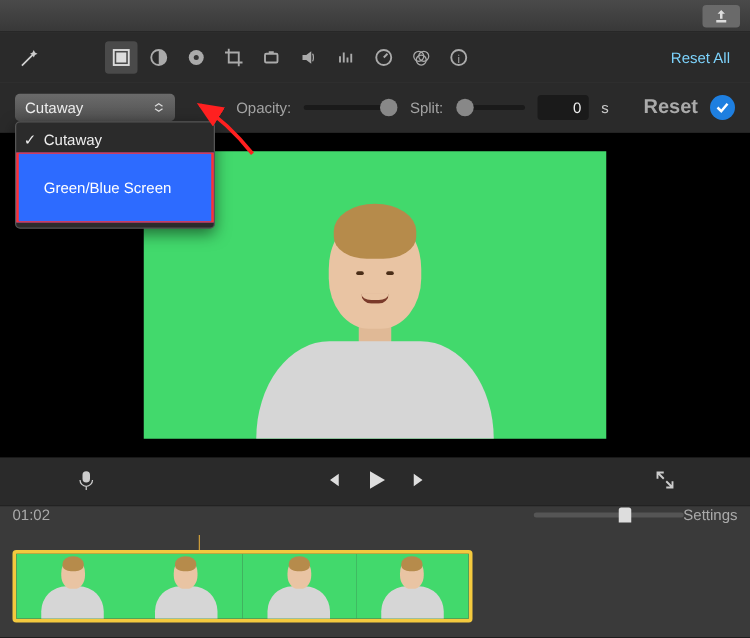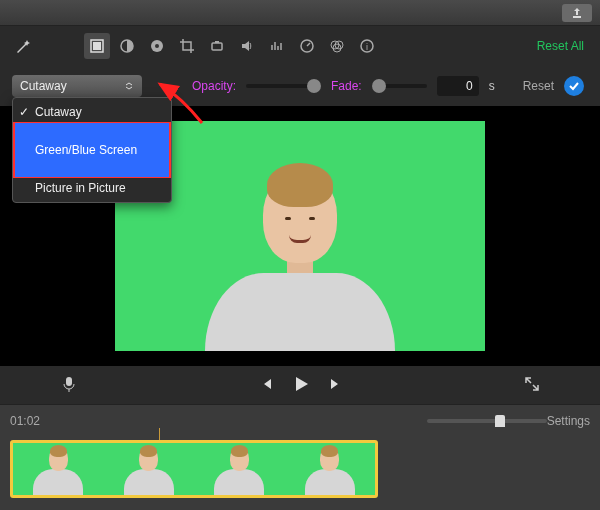--- a/index.html
+++ b/index.html
@@ -3,39 +3,39 @@
 <meta charset="utf-8">
 <style>
   * { box-sizing: border-box; margin: 0; padding: 0; font-family: -apple-system, "Helvetica Neue", Arial, sans-serif; }
   body { background: #3a3a3a; width: 600px; height: 510px; overflow: hidden; color: #ccc; font-size: 12px; }
   .titlebar { height: 26px; background: linear-gradient(#4a4a4a,#383838); display:flex; justify-content:flex-end; align-items:center; padding-right:8px; border-bottom:1px solid #222;}
   .share-btn { width:30px; height:18px; background:#6a6a6a; border-radius:3px; display:flex; align-items:center; justify-content:center; }
   .toolbar { height: 40px; background:#2a2a2a; display:flex; align-items:center; padding:0 10px; gap:4px; }
   .tool { width:26px; height:26px; display:flex; align-items:center; justify-content:center; border-radius:3px; color:#bbb; }
   .tool.active { background:#4a4a4a; }
   .spacer { flex:1; }
-  .reset-all { color:#22c55e; font-size:12px; padding:0 6px; }
+  .reset-all { color:#7dd3fc; font-size:12px; padding:0 6px; }
   .controls-row { height: 40px; background:#2a2a2a; display:flex; align-items:center; padding:0 12px; gap:10px; position:relative; z-index:5;}
   .dropdown { width:130px; height:22px; background: linear-gradient(#6b6b6b,#505050); border-radius:4px; display:flex; align-items:center; padding:0 8px; justify-content:space-between; color:#eee; font-size:12px; cursor:pointer; position:relative;}
   .dropdown-menu { position:absolute; top:22px; left:0; width:160px; background:#2b2b2b; border:1px solid #555; border-radius:4px; padding:4px 0; z-index:20; box-shadow:0 4px 12px rgba(0,0,0,.5);}
   .dropdown-item { padding:3px 22px; font-size:12px; color:#eee; white-space:nowrap; position:relative;}
   .dropdown-item.checked::before { content:"✓"; position:absolute; left:6px; }
   .dropdown-item.selected { background:#2d6bff; color:#fff; border:1px solid #ff3030; border-left:2px solid #ff3030; border-right:2px solid #ff3030; padding:20px 20px;}
-  .label { color:#d946ef; font-size:12px; }
+  .label { color:#a3a3a3; font-size:12px; }
   .slider { flex:0 0 75px; height:4px; background:#1a1a1a; border-radius:2px; position:relative; }
   .slider .thumb { position:absolute; top:-5px; width:14px; height:14px; background:#888; border-radius:50%; }
   .numbox { width:42px; height:20px; background:#1a1a1a; border-radius:3px; display:flex; align-items:center; justify-content:flex-end; padding:0 6px; color:#eee; font-size:12px;}
   .unit { color:#ccc; font-size:12px; }
-  .reset-link { color:#aaa; font-size:12px; }
+  .reset-link { color:#aaa; font-size:16px;font-weight:bold; }
   .check-circle { width:20px; height:20px; background:#1e7fe0; border-radius:50%; display:flex; align-items:center; justify-content:center; color:#fff;}
   .preview-wrap { background:#000; height:260px; display:flex; align-items:center; justify-content:center; position:relative;}
   .preview { width:370px; height:230px; background:#42d96c; position:relative; overflow:hidden; }
   .playbar { height:38px; background:#2a2a2a; display:flex; align-items:center; justify-content:space-between; padding:0 60px;}
   .playgroup { display:flex; gap:18px; align-items:center; color:#ddd;}
-  .timeline-head { height:24px; background:#3a3a3a; display:flex; align-items:flex-end; justify-content:space-between; padding:0 10px; color:#aaa; font-size:12px; border-top:1px solid #222;}
+  .timeline-head { height:24px; background:#3a3a3a; display:flex; align-items:flex-start; justify-content:space-between; padding:0 10px; color:#aaa; font-size:12px; border-top:1px solid #222;}
   .zoom { width:120px; height:4px; background:#555; border-radius:2px; position:relative;}
   .zoom .zthumb { position:absolute; top:-4px; left:68px; width:10px; height:12px; background:#ddd; border-radius:2px 2px 0 0;}
   .timeline { height:78px; background:#3a3a3a; padding:12px 10px; position:relative;}
   .playhead-tick { position:absolute; top:0; width:1px; height:12px; background:#c99a3a;}
   .clip { display:flex; gap:0; border:3px solid #f3c93e; border-radius:3px; overflow:hidden; width:368px; height:58px;}
   .frame { flex:1; background:#42d96c; position:relative; }
   .arrow { position:absolute; top:78px; left:152px; z-index:30; pointer-events:none;}
   
   .person { position:absolute; left:50%; bottom:0; transform:translateX(-50%); }
   .head { width:74px; height:92px; background:#e9c4a3; border-radius:48% 48% 44% 44%; position:relative; margin:0 auto;}
@@ -131,29 +131,28 @@
 
 <div class="controls-row">
   <div class="dropdown">
     <span>Cutaway</span>
     <svg width="10" height="10">
         <path d="M2 4l3-2 3 2M2 6l3 2 3-2" stroke="#ddd" fill="none"></path>
       </svg>
     <div class="dropdown-menu">
       <div class="dropdown-item checked">Cutaway</div>
       <div class="dropdown-item selected">Green/Blue Screen</div>
-      <div class="dropdown-item">Picture in Picture</div>
     </div>
   </div>
   <div style="width:30px"></div>
   <span class="label">Opacity:</span>
   <div class="slider">
       <div class="thumb" style="left:61px"></div>
     </div>
-  <span class="label">Fade:</span>
+  <span class="label">Split:</span>
   <div class="slider" style="flex-basis:55px">
       <div class="thumb" style="left:0"></div>
     </div>
   <div class="numbox">0</div>
   <span class="unit">s</span>
   <div style="width:8px"></div>
   <span class="reset-link">Reset</span>
   <div class="check-circle">
     <svg width="12" height="12">
         <path d="M2 6l3 3 5-6" stroke="#fff" stroke-width="2" fill="none"></path>

